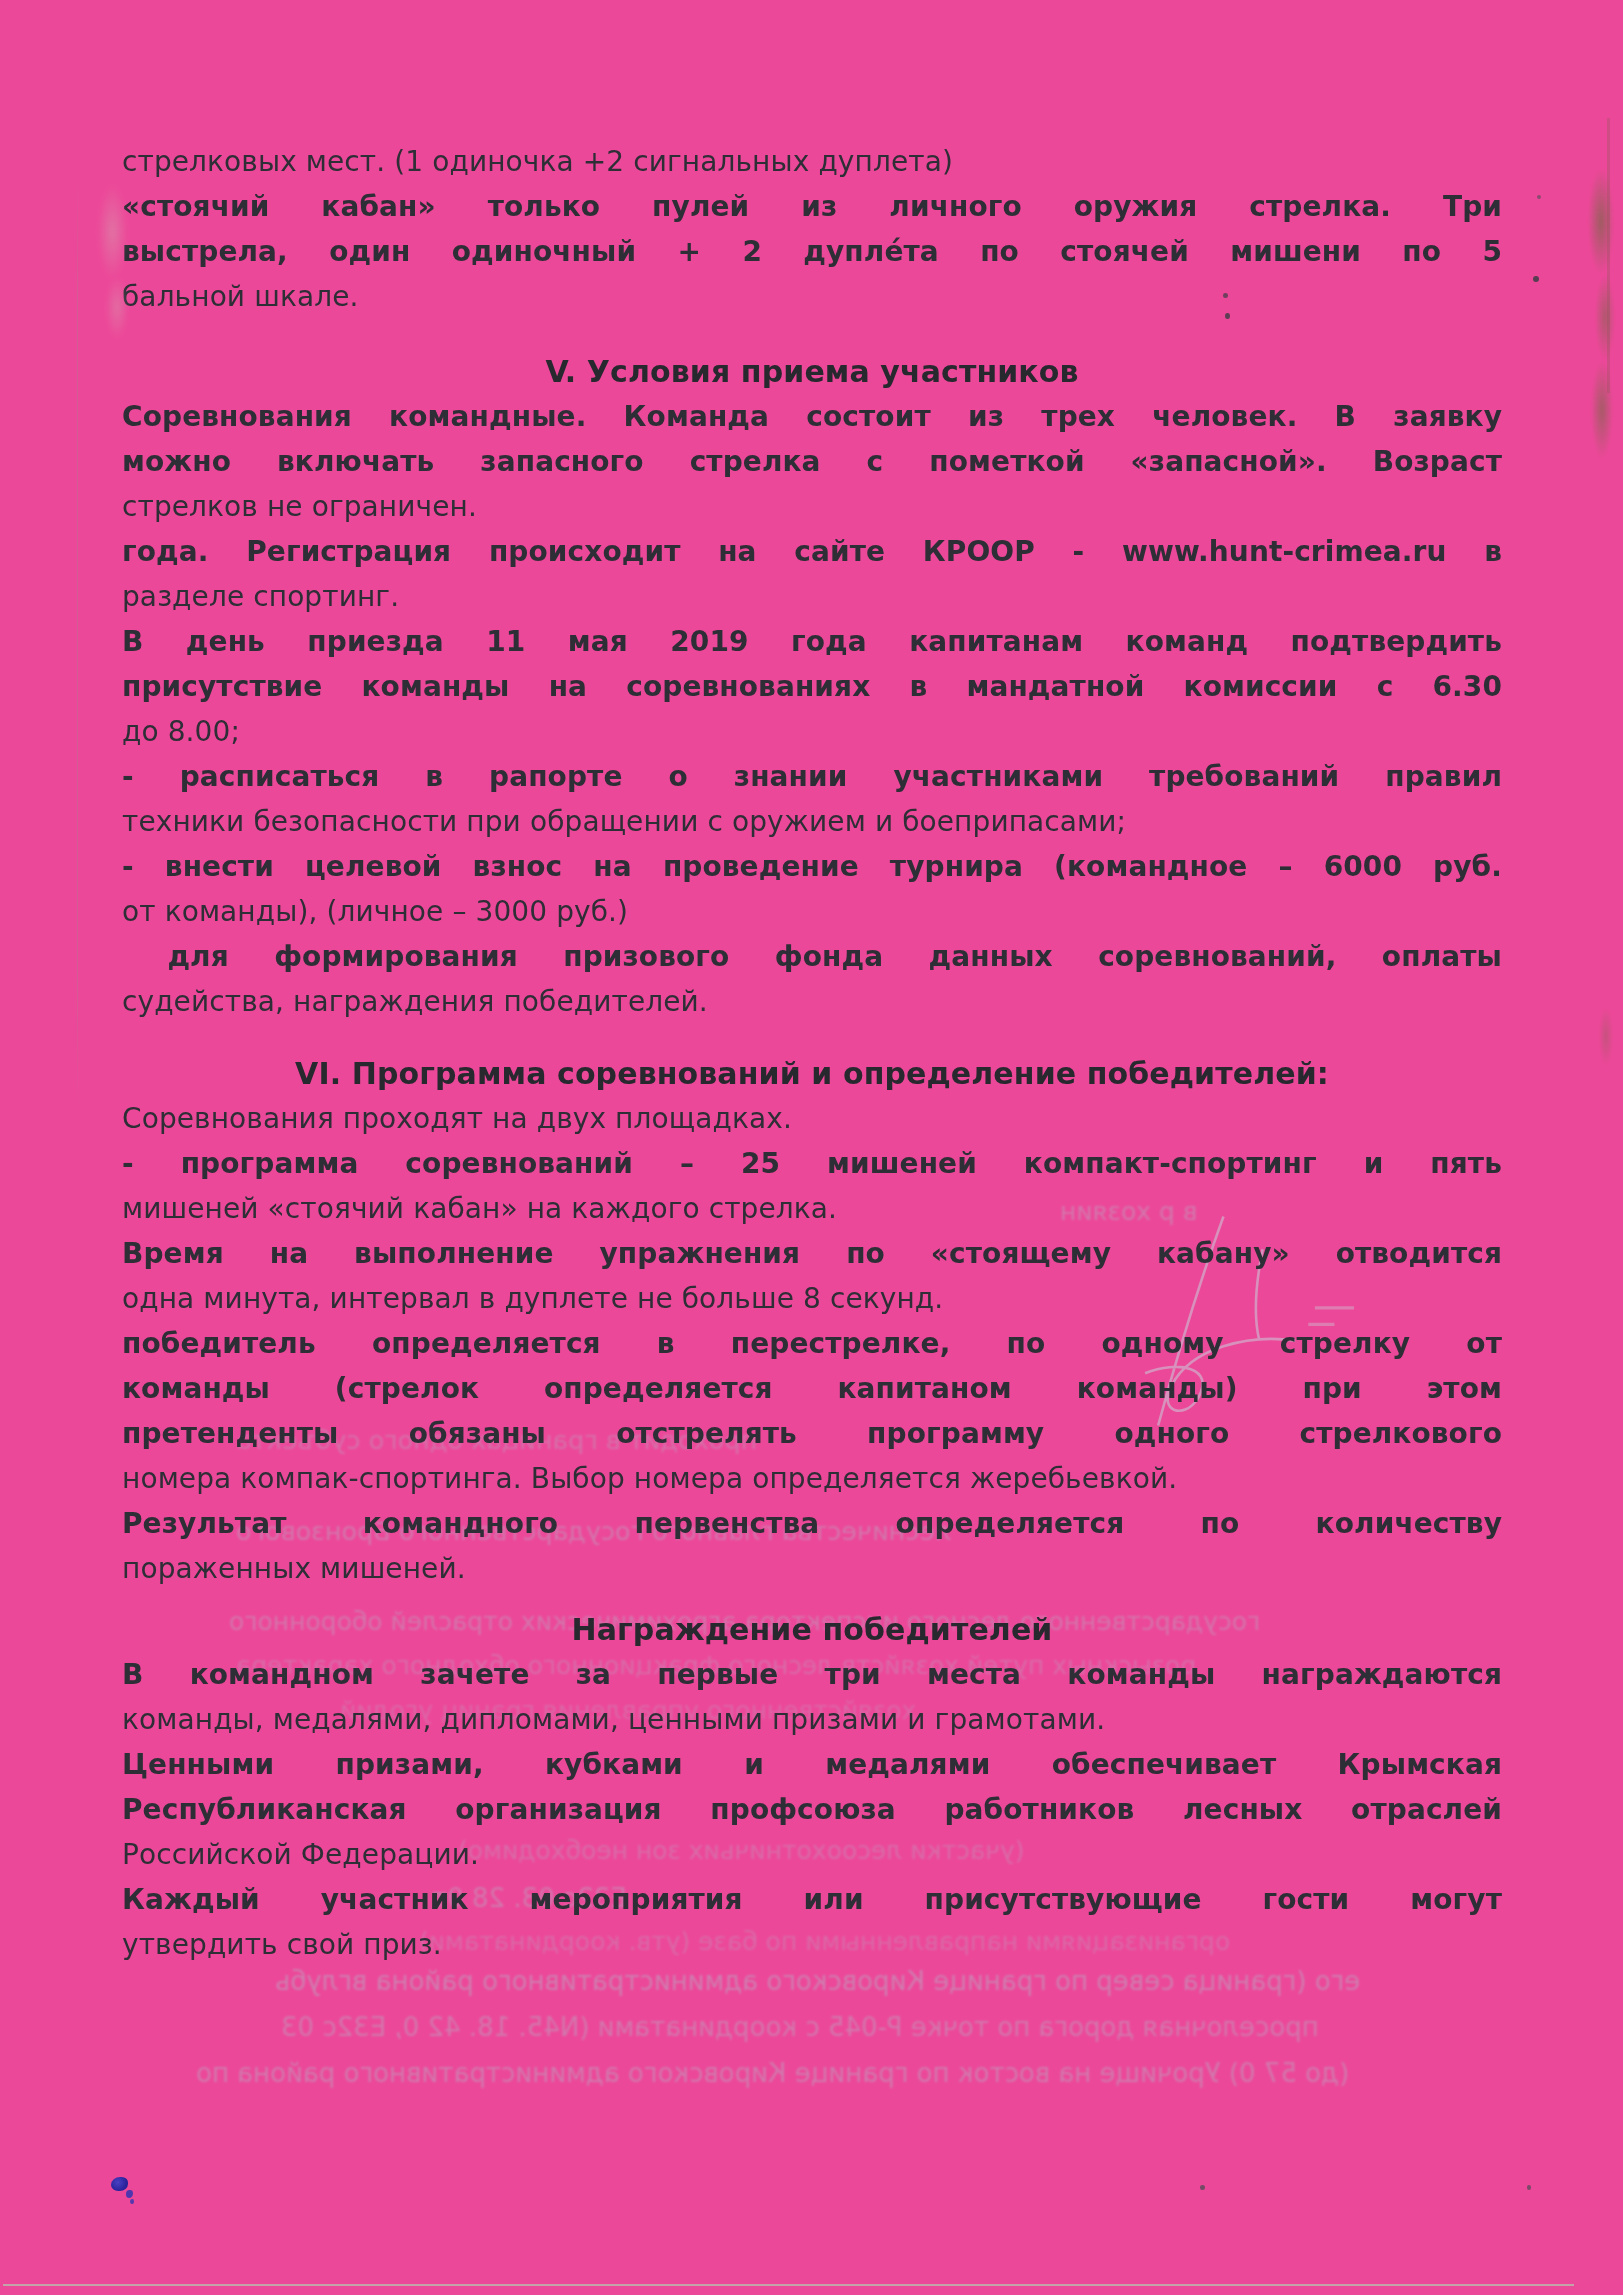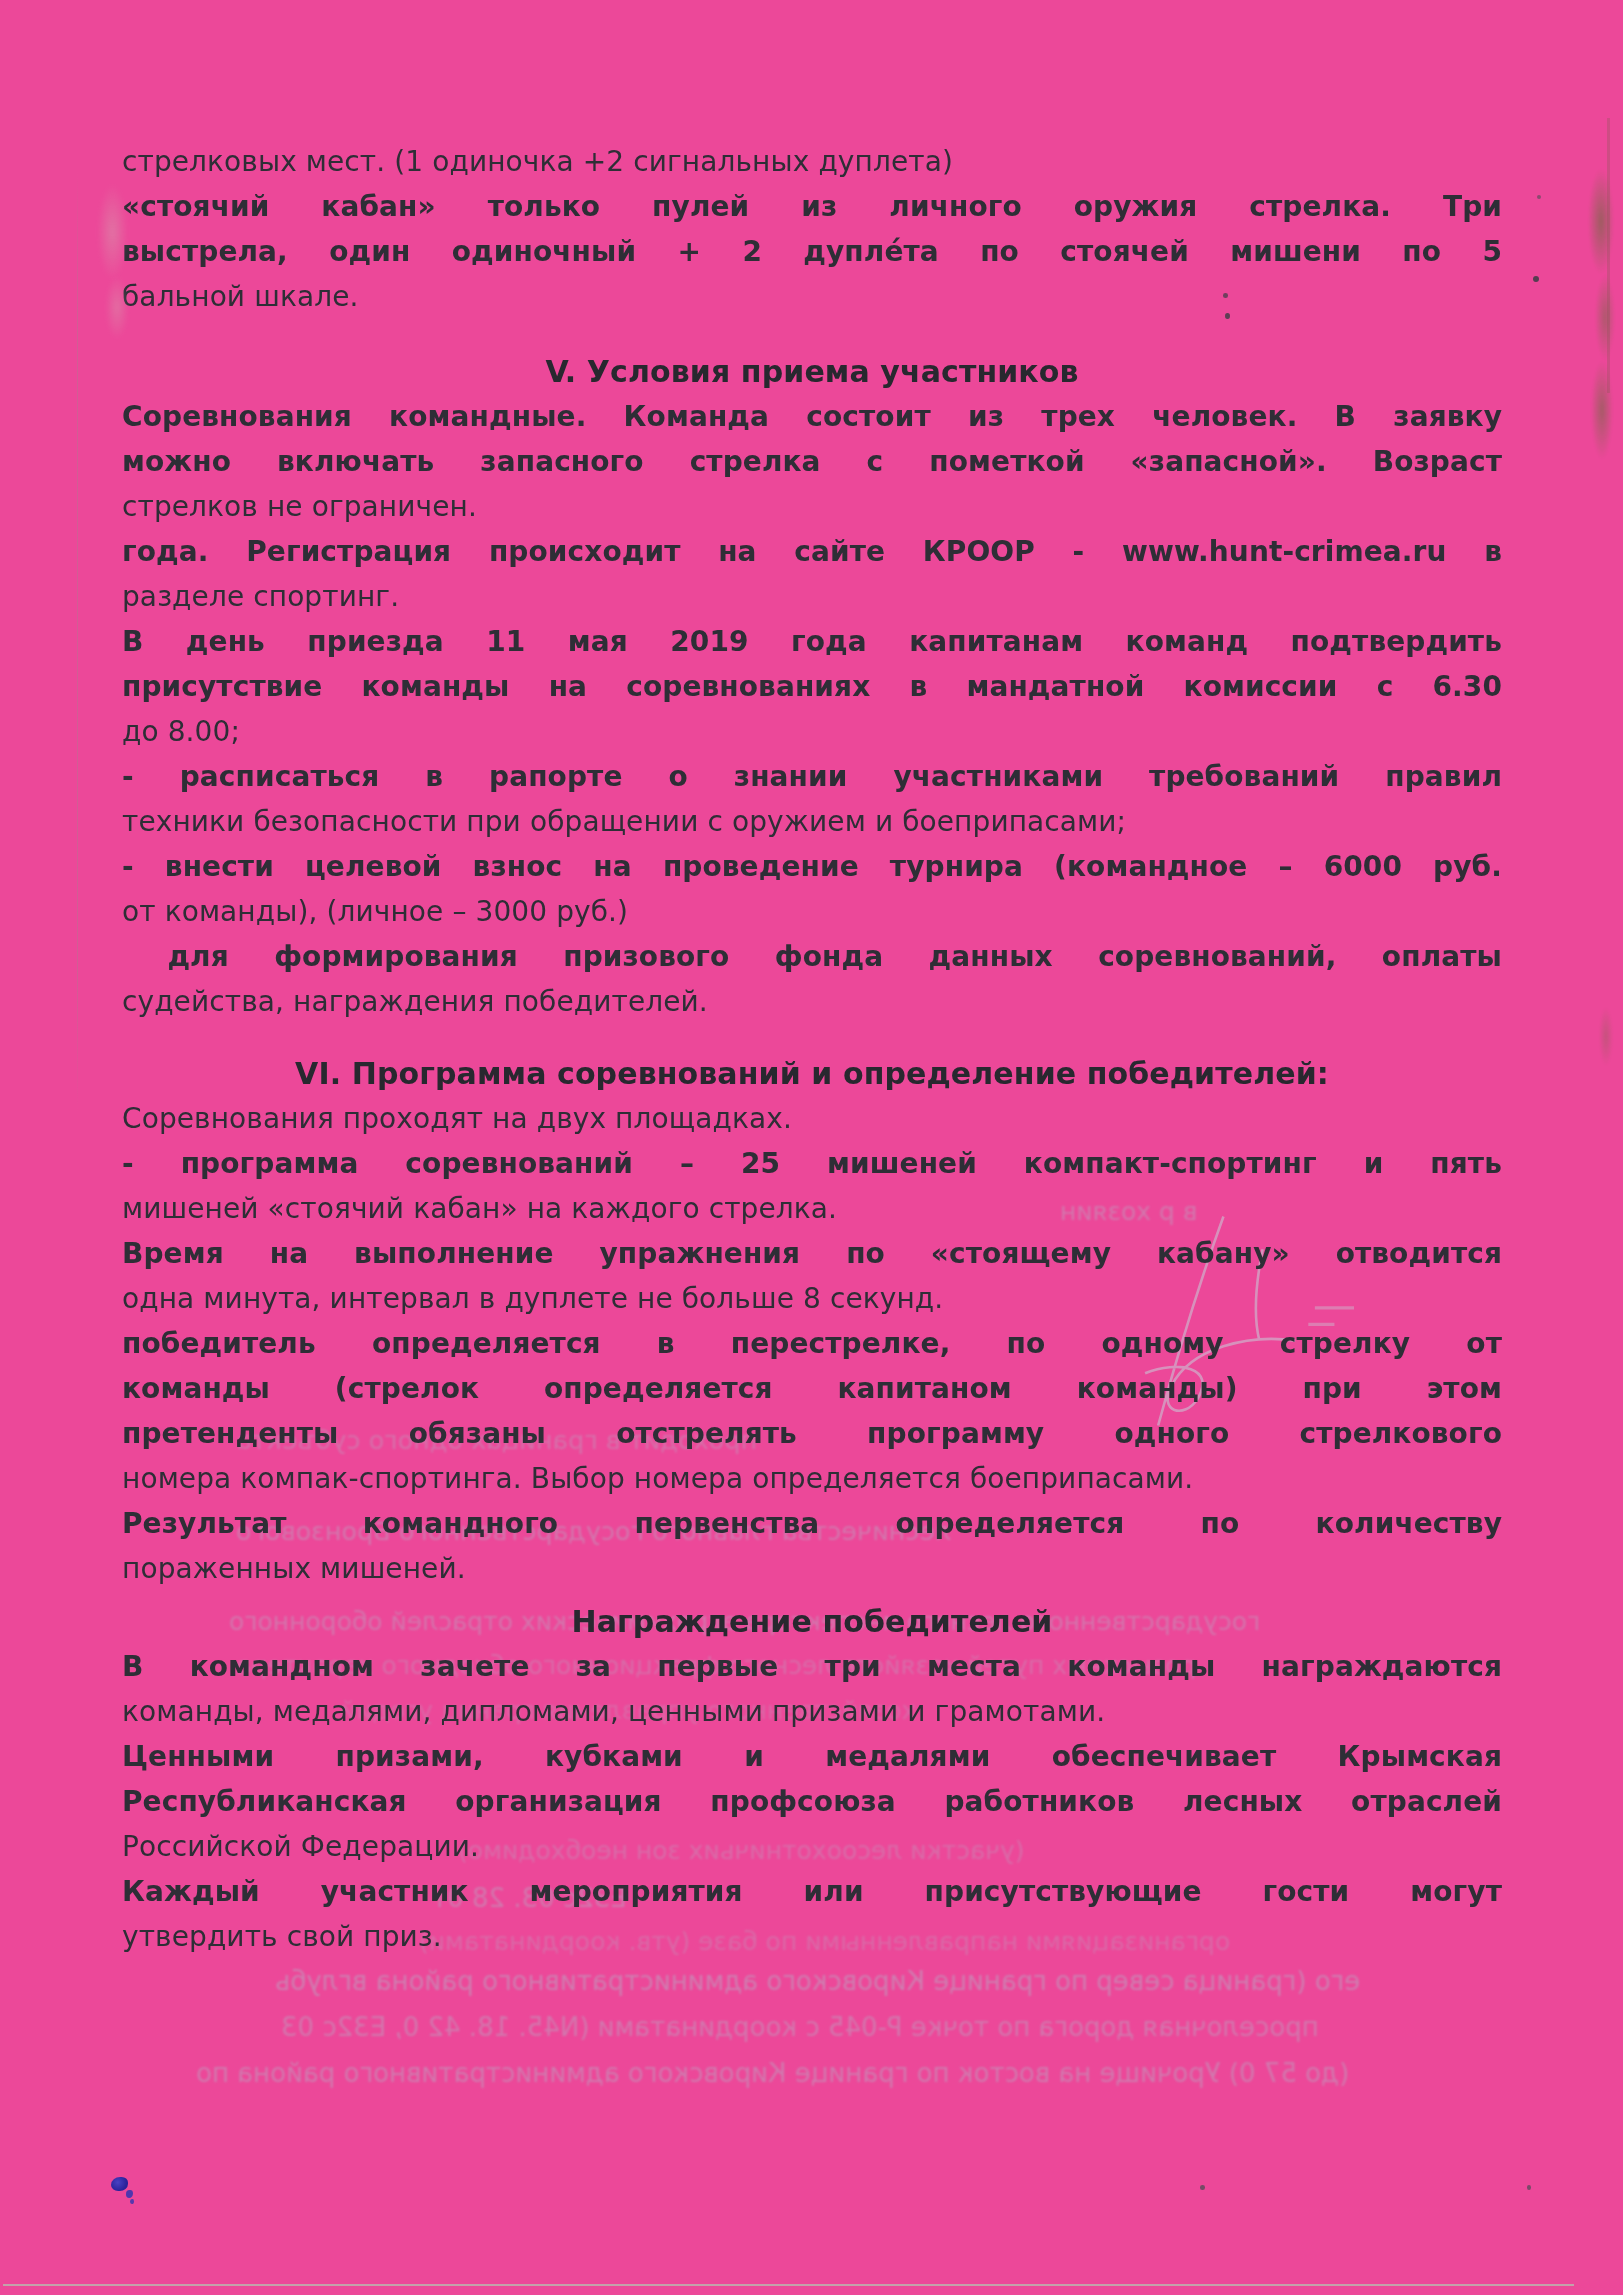--- a/index.html
+++ b/index.html
@@ -100,24 +100,24 @@
       <div class="line align-left">судейства, награждения победителей.</div>
       <div class="line heading" style="margin-top: 27px;">VI. Программа соревнований и определение победителей:</div>
       <div class="line align-left">Соревнования проходят на двух площадках.</div>
       <div class="line align-justify">- программа соревнований – 25 мишеней компакт-спортинг и пять</div>
       <div class="line align-left">мишеней «стоячий кабан» на каждого стрелка.</div>
       <div class="line align-justify">Время на выполнение упражнения по «стоящему кабану» отводится</div>
       <div class="line align-left">одна минута, интервал в дуплете не больше 8 секунд.</div>
       <div class="line align-justify">победитель определяется в перестрелке, по одному стрелку от</div>
       <div class="line align-justify">команды (стрелок определяется капитаном команды) при этом</div>
       <div class="line align-justify">претенденты обязаны отстрелять программу одного стрелкового</div>
-      <div class="line align-left">номера компак-спортинга. Выбор номера определяется боеприпасами.</div>
+      <div class="line align-left">номера компак-спортинга. Выбор номера определяется жеребьевкой.</div>
       <div class="line align-justify">Результат командного первенства определяется по количеству</div>
       <div class="line align-left">пораженных мишеней.</div>
-      <div class="line heading" style="margin-top: 8px;">Награждение победителей</div>
+      <div class="line heading" style="margin-top: 16px;">Награждение победителей</div>
       <div class="line align-justify">В командном зачете за первые три места команды награждаются</div>
       <div class="line align-left">команды, медалями, дипломами, ценными призами и грамотами.</div>
       <div class="line align-justify">Ценными призами, кубками и медалями обеспечивает Крымская</div>
       <div class="line align-justify">Республиканская организация профсоюза работников лесных отраслей</div>
       <div class="line align-left">Российской Федерации.</div>
       <div class="line align-justify">Каждый участник мероприятия или присутствующие гости могут</div>
       <div class="line align-left">утвердить свой приз.</div>
     </div>
 
   <div>

